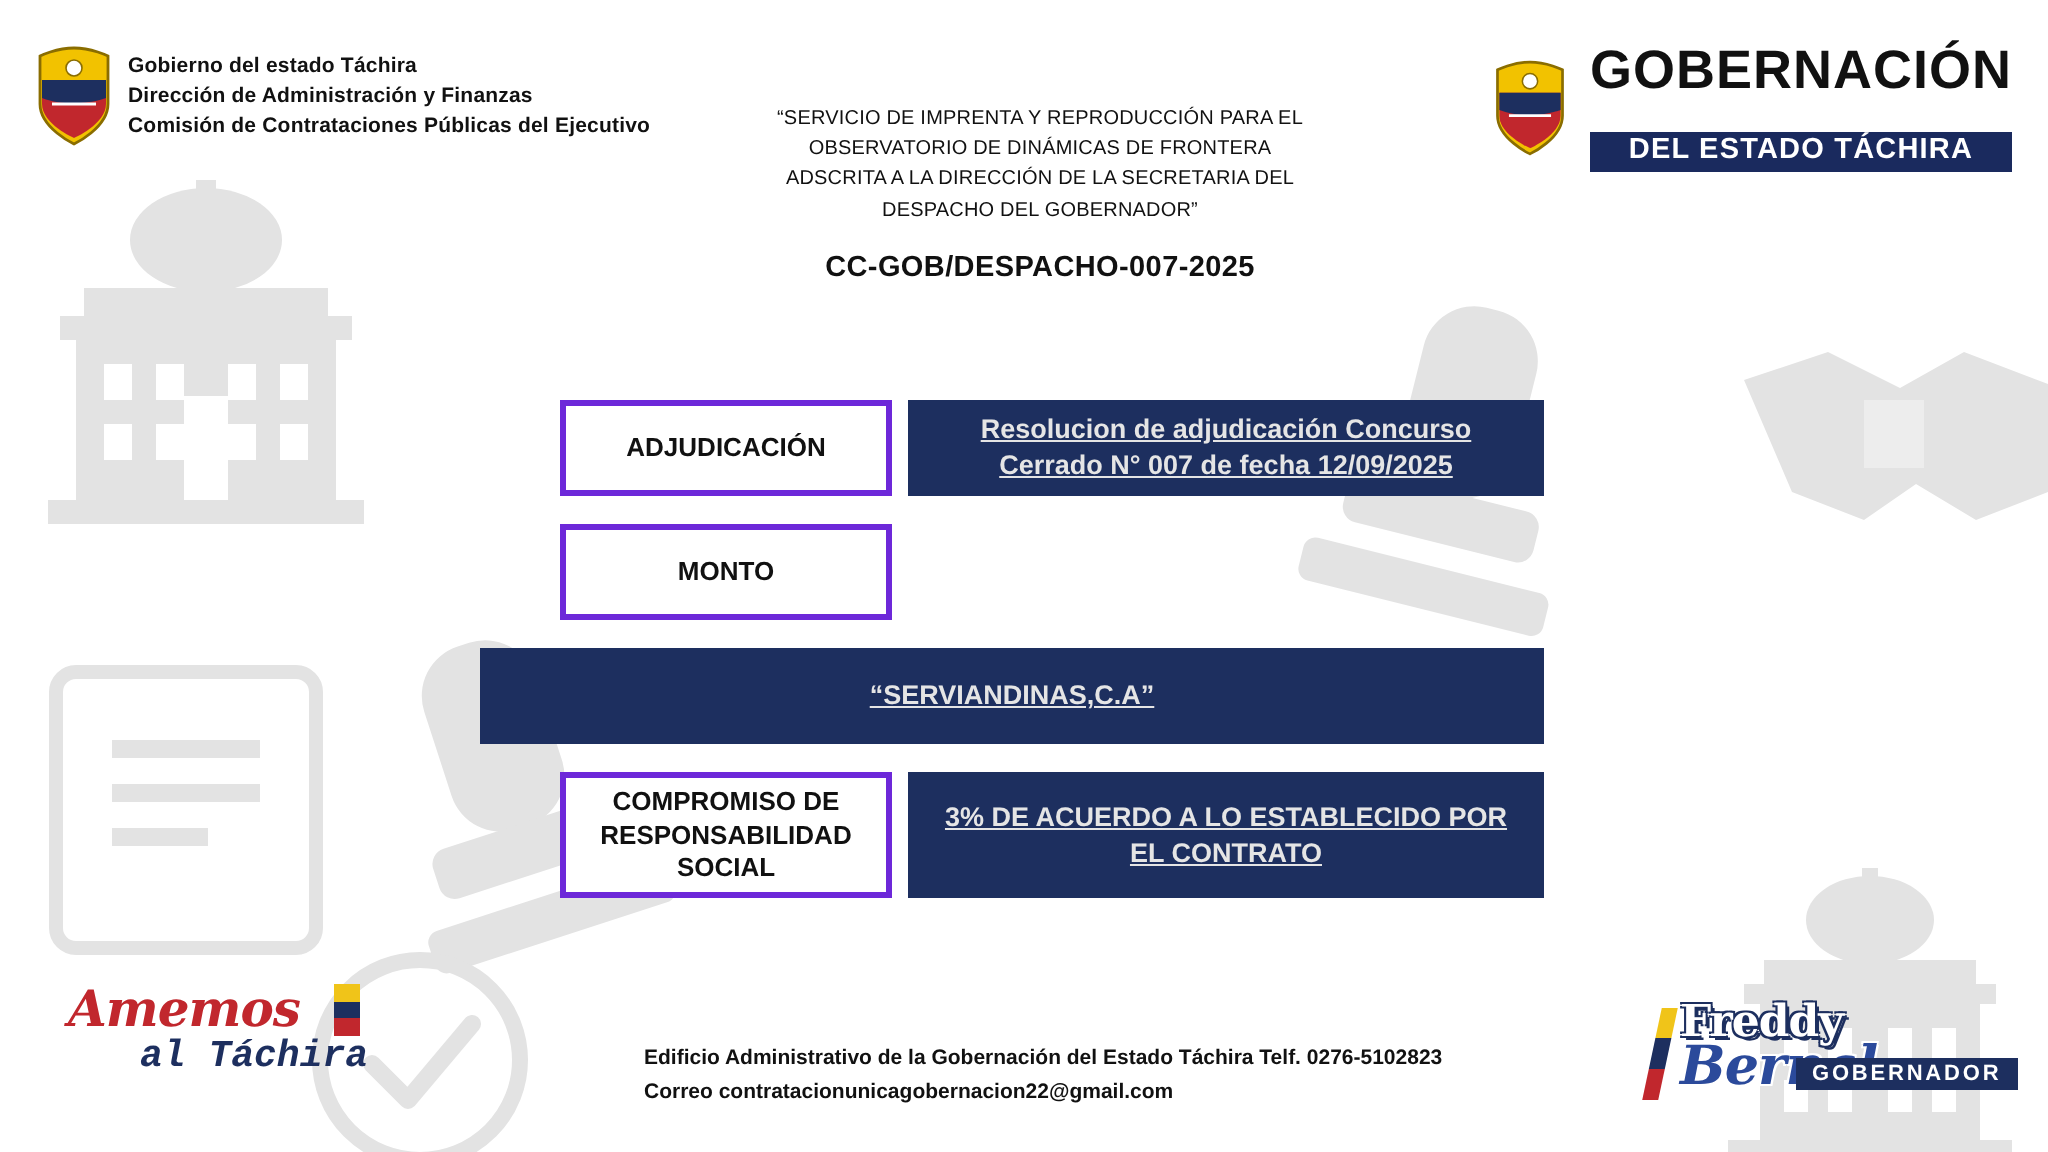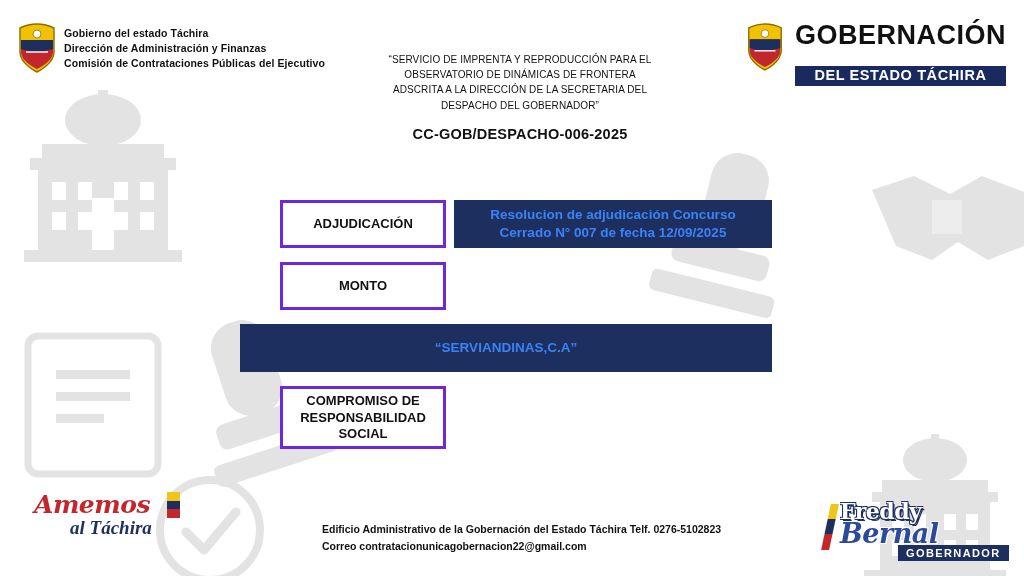--- a/index.html
+++ b/index.html
@@ -46,20 +46,21 @@
     font-weight: bold;
     color: #111111;
     line-height: 1.42;
     letter-spacing: .1px;
   }
   .gob-logo {
     position: absolute;
     right: 18px;
     top: 22px;
     display: flex;
+    align-items: center;
     gap: 8px;
   }
   .gob-coat { width: 44px; height: 50px; }
   .gob-words { line-height: 1; }
   .gob-words .l1 {
     font-size: 27px;
     font-weight: bold;
     letter-spacing: .5px;
     color: #111111;
     font-family: "Liberation Sans", sans-serif;
@@ -124,30 +125,31 @@
     line-height: 1.25;
     padding: 4px 6px;
     box-sizing: border-box;
     margin-left: 48px;
   }
   .row-value {
     flex: 1;
     margin-left: 8px;
     min-height: 48px;
     background: #1d2f5f;
-    color: #3b82f6;
+    color: #e5e5e5;
     display: flex;
     align-items: center;
     justify-content: center;
     text-align: center;
     font-size: 13.5px;
     font-weight: bold;
     line-height: 1.35;
     padding: 6px 10px;
     box-sizing: border-box;
+    text-decoration: underline;
   }
   .row.tall .row-label, .row.tall .row-value { min-height: 62px; }
 
   
   .footer {
     position: absolute;
     left: 322px;
     bottom: 22px;
     font-size: 10.5px;
     font-weight: bold;
@@ -165,21 +167,21 @@
   }
   .amemos .am1 {
     font-family: "DejaVu Serif", serif;
     font-style: italic;
     font-weight: bold;
     font-size: 25px;
     color: #c1272d;
     letter-spacing: -.5px;
   }
   .amemos .am2 {
-    font-family: Liberation Serif, serif;
+    font-family: Liberation Mono, monospace;
     font-style: italic;
     font-weight: bold;
     font-size: 19px;
     color: #1d2f5f;
     margin-left: 36px;
     margin-top: -2px;
   }
   .amemos .flag {
     position: absolute;
     right: 14px;
@@ -220,21 +222,21 @@
     font-family: "DejaVu Serif", serif;
     font-style: italic;
     font-weight: bold;
     font-size: 27px;
     color: #2b4a9b;
     letter-spacing: -.5px;
     text-shadow: -1px -1px 0 #ffffff, 1px -1px 0 #ffffff, -1px 1px 0 #ffffff, 1px 1px 0 #ffffff;
   }
   .bernal .f3 {
     position: absolute;
-    left: 72px; top: 47px;
+    left: 72px; top: 31px;
     background: #1d2f5f;
     color: #ffffff;
     font-size: 11px;
     font-weight: bold;
     letter-spacing: 1.4px;
     padding: 2px 8px;
   }
 </style>
 </head>
 <body>
@@ -366,40 +368,41 @@
       <div class="l2bar">DEL ESTADO TÁCHIRA</div>
     </div>
   </div>
 </div>
 
 <div class="title-block">
   <div class="line">“SERVICIO DE IMPRENTA Y REPRODUCCIÓN PARA EL</div>
   <div class="line">OBSERVATORIO DE DINÁMICAS DE FRONTERA</div>
   <div class="line">ADSCRITA A LA DIRECCIÓN DE LA SECRETARIA DEL</div>
   <div class="line">DESPACHO DEL GOBERNADOR”</div>
-  <div class="title-code">CC-GOB/DESPACHO-006-2025</div>
+  <div class="title-code">CC-GOB/DESPACHO-007-2025</div>
 </div>
 
 <div class="rows">
 
   <div class="row">
     <div class="row-label">ADJUDICACIÓN</div>
     <div class="row-value">Resolucion de adjudicación Concurso Cerrado N° 007  de fecha 12/09/2025</div>
   </div>
 
   <div class="row">
     <div class="row-label">MONTO</div>
   </div>
 
   <div class="row">
     <div class="row-value">“SERVIANDINAS,C.A”</div>
   </div>
 
   <div class="row tall">
     <div class="row-label">COMPROMISO DE RESPONSABILIDAD SOCIAL</div>
+    <div class="row-value">3% DE ACUERDO A LO ESTABLECIDO POR EL CONTRATO</div>
   </div>
 
 </div>
 
 <div class="footer">
   <div>Edificio Administrativo de la Gobernación del Estado Táchira Telf. 0276-5102823</div>
   <div>Correo contratacionunicagobernacion22@gmail.com</div>
 </div>
 
 <div class="amemos">

